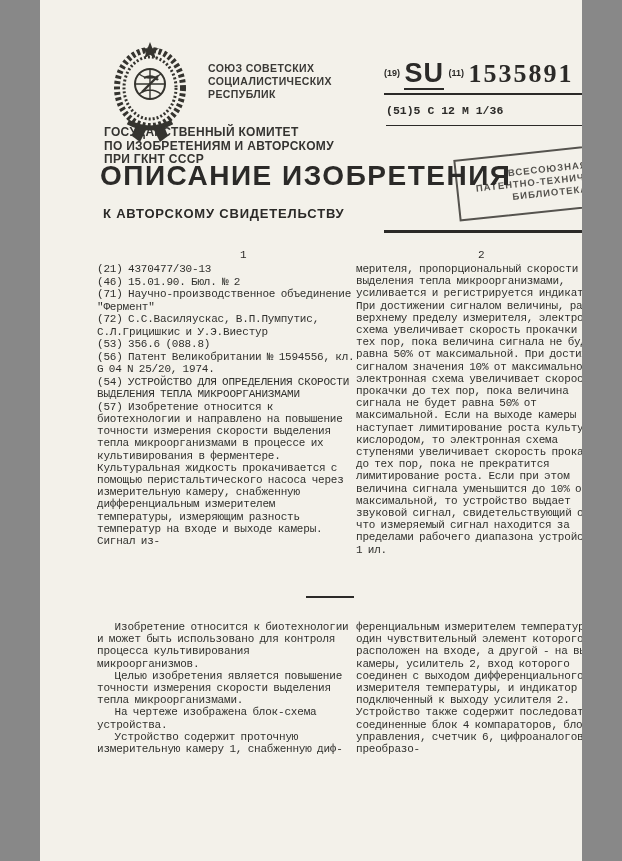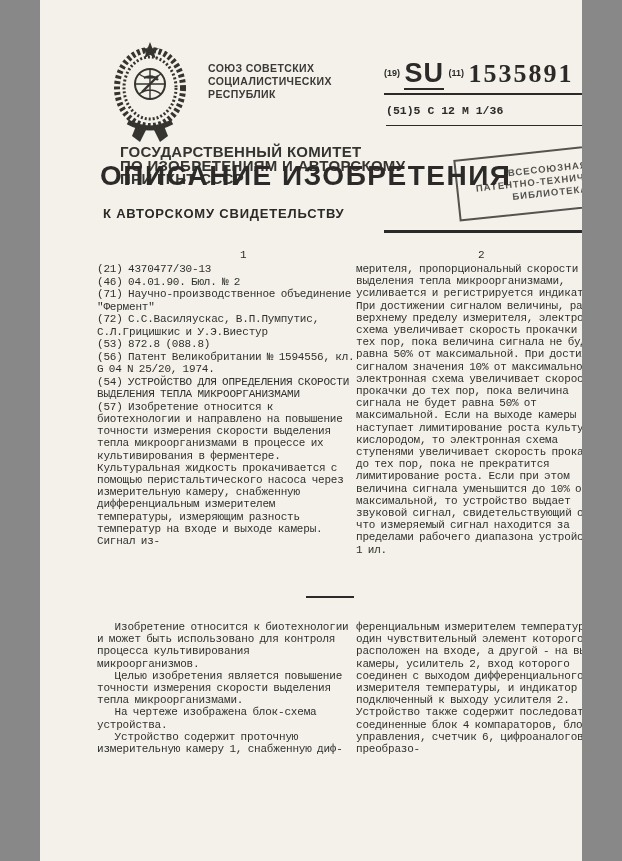--- a/index.html
+++ b/index.html
@@ -14,22 +14,22 @@
     font-weight:bold;letter-spacing:.4px;color:#3a3936;}
   .code-block{position:absolute;left:344px;top:58px;width:268px;
     border-bottom:2.5px solid #2b2a28;padding-bottom:4px;white-space:nowrap;}
   .code-small{font-size:9px;font-weight:bold;vertical-align:6px;}
   .code-su{font-size:27px;font-weight:bold;letter-spacing:1px;border-bottom:2px solid #2b2a28;}
   .code-num{font-family:"Liberation Serif",serif;font-size:26px;font-weight:bold;letter-spacing:2px;}
   .code-kind{font-size:24px;font-weight:bold;margin-left:32px;letter-spacing:3px;}
   .ipc{position:absolute;left:346px;top:104px;width:266px;
     font-family:"Liberation Mono",monospace;font-size:11.5px;font-weight:bold;
     border-bottom:1.5px solid #2b2a28;padding-bottom:8px;}
-  .committee{position:absolute;left:80px;top:126px;font-size:15px;line-height:13.5px;
-    font-weight:bold;letter-spacing:.3px;color:#353431;margin-top:19px;}
+  .committee{position:absolute;left:64px;top:126px;font-size:12px;line-height:13.5px;
+    font-weight:bold;letter-spacing:.3px;color:#353431;}
   .stamp{position:absolute;left:416px;top:150px;width:182px;height:58px;
     border:2.5px solid #44423e;transform:rotate(-6deg);
     display:flex;flex-direction:column;justify-content:center;align-items:center;
     color:#44423e;font-weight:bold;text-align:center;opacity:.9;}
   .stamp div{font-size:9.5px;line-height:12px;letter-spacing:1px;}
   .rule-right{position:absolute;left:344px;top:230px;width:268px;height:3px;background:#2b2a28;}
   .title{position:absolute;left:60px;top:160px;font-size:28px;font-weight:bold;
     letter-spacing:1.5px;color:#2b2a28;}
   .subtitle{position:absolute;left:63px;top:206px;font-size:13px;font-weight:bold;letter-spacing:.8px;}
   
@@ -104,24 +104,24 @@
   <div class="rule-right"></div>
 
   <div class="title">ОПИСАНИЕ ИЗОБРЕТЕНИЯ</div>
   <div class="subtitle">К АВТОРСКОМУ СВИДЕТЕЛЬСТВУ</div>
 
   <div class="colnum n1">1</div>
   <div class="colnum n2">2</div>
 
   <div class="tcol tl">
     <div class="biblio-item">(21) 4370477/30-13</div>
-    <div class="biblio-item">(46) 04.01.90. Бюл. № 2</div>
+    <div class="biblio-item">(46) 15.01.90. Бюл. № 2</div>
     <div class="biblio-item">(71) Научно-производственное объединение "Фермент"</div>
     <div class="biblio-item">(72) С.С.Василяускас, В.П.Пумпутис, С.Л.Грицишкис и У.Э.Виестур</div>
-    <div class="biblio-item">(53) 872.8 (088.8)</div>
+    <div class="biblio-item">(53) 356.6 (088.8)</div>
     <div class="biblio-item">(56) Патент Великобритании № 1594556, кл. G 04 N 25/20, 1974.</div>
     <div class="biblio-item">(54) УСТРОЙСТВО ДЛЯ ОПРЕДЕЛЕНИЯ СКОРОСТИ ВЫДЕЛЕНИЯ ТЕПЛА МИКРООРГАНИЗМАМИ</div>
     <p class="para">(57) Изобретение относится к биотехнологии и направлено на повышение точности измерения скорости выделения тепла микроорганизмами в процессе их культивирования в ферментере. Культуральная жидкость прокачивается с помощью перистальтического насоса через измерительную камеру, снабженную дифференциальным измерителем температуры, измеряющим разность температур на входе и выходе камеры. Сигнал из-</p>
   </div>
 
   <div class="tcol tr">
     <p class="para">мерителя, пропорциональный скорости выделения тепла микроорганизмами, усиливается и регистрируется индикатором. При достижении сигналом величины, равной верхнему пределу измерителя, электронная схема увеличивает скорость прокачки до тех пор, пока величина сигнала не будет равна 50% от максимальной. При достижении сигналом значения 10% от максимальной электронная схема увеличивает скорость прокачки до тех пор, пока величина сигнала не будет равна 50% от максимальной. Если на выходе камеры наступает лимитирование роста культуры кислородом, то электронная схема ступенями увеличивает скорость прокачки до тех пор, пока не прекратится лимитирование роста. Если при этом величина сигнала уменьшится до 10% от максимальной, то устройство выдает звуковой сигнал, свидетельствующий о том, что измеряемый сигнал находится за пределами рабочего диапазона устройства. 1 ил.</p>
   </div>
 
   <div class="mid-rule"></div>

